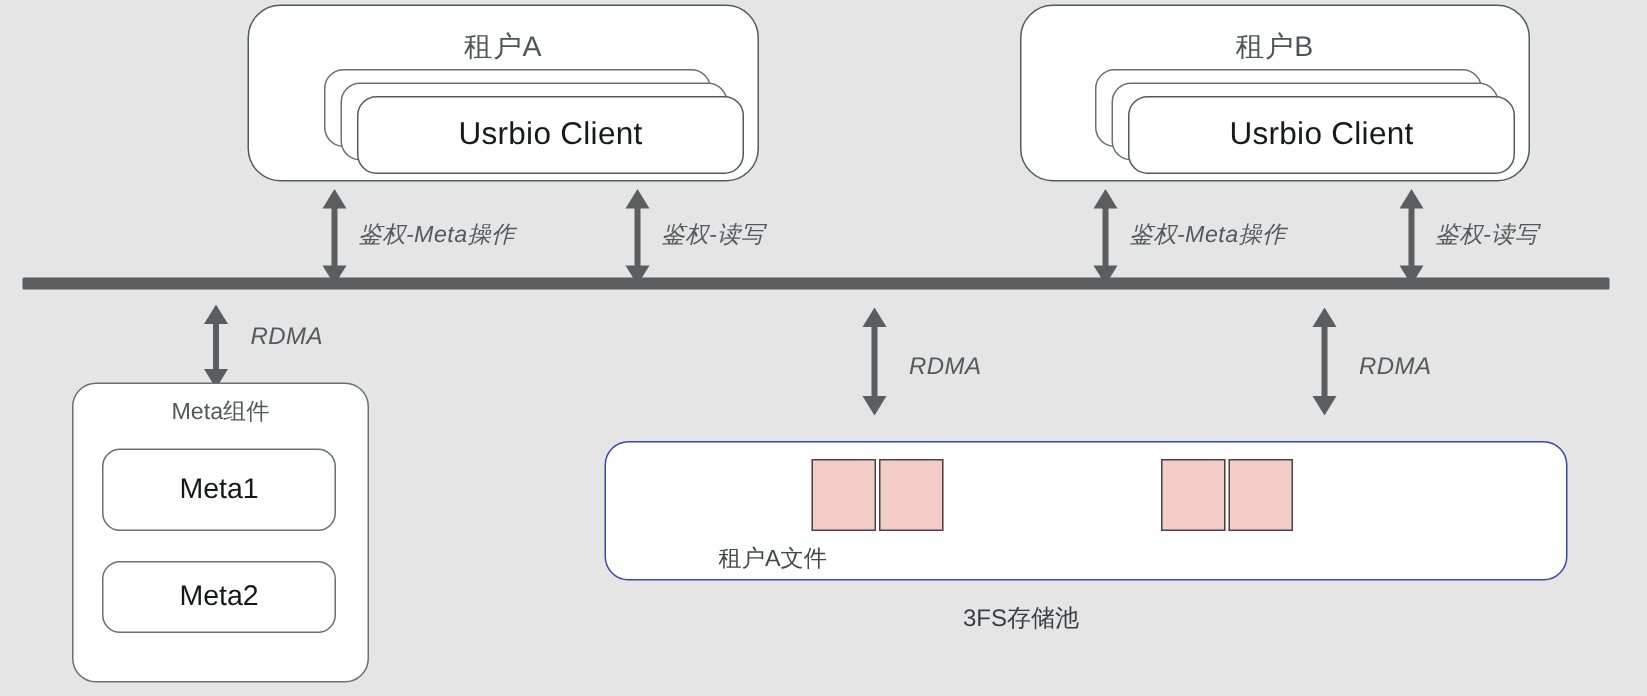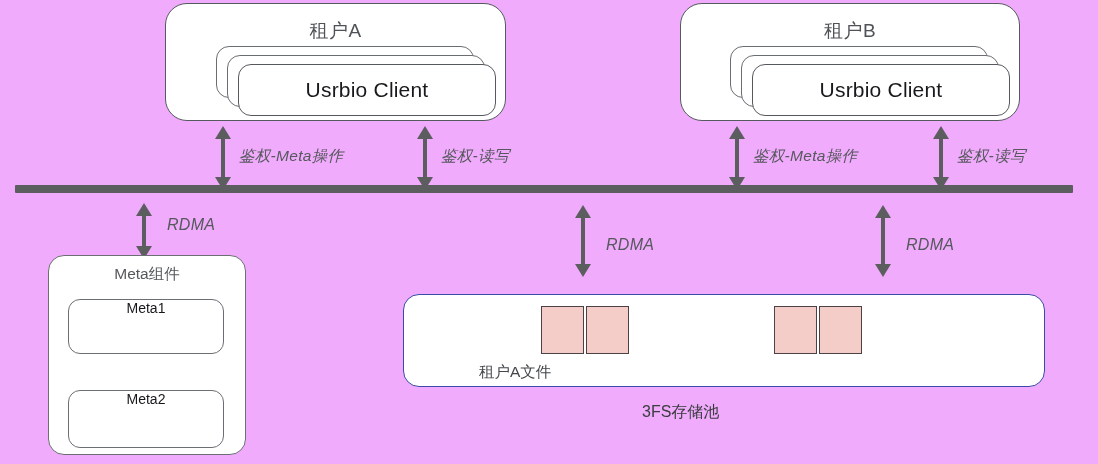--- a/index.html
+++ b/index.html
@@ -7,21 +7,21 @@
     padding: 0;
     background: #ffffff;
   }
   body {
     font-family: "Liberation Sans", "DejaVu Sans", sans-serif;
   }
   #canvas {
     position: relative;
     width: 1098px;
     height: 464px;
-    background: #f0abfc;
+    background: #e5e5e5;
     overflow: hidden;
   }
   .abs { position: absolute; box-sizing: border-box; }
 
   
   .tenant-box {
     border: 1.6px solid #555a5e;
     border-radius: 22px;
     background: #ffffff;
   }
@@ -91,23 +91,23 @@
     width: 100%;
     text-align: center;
     font-size: 15.5px;
     color: #55585c;
   }
   .meta-item {
     border: 1.3px solid #6b6f73;
     border-radius: 12px;
     background: #ffffff;
     display: flex;
-    align-items: flex-start;
+    align-items: center;
     justify-content: center;
-    font-size: 14px;
+    font-size: 19px;
     color: #16171a;
   }
 
   
   .pool-box {
     border: 1.4px solid #3b4aa8;
     border-radius: 16px;
     background: #ffffff;
   }
   .pool-caption {
@@ -219,21 +219,21 @@
     </svg>
   </div>
   <div class="arrow-label big" style="left:906px; top:236px;">RDMA</div>
 
   <div class="abs meta-box" style="left:48px; top:255px; width:198px; height:200px;">
     <div class="meta-title">Meta组件</div>
   </div>
   <div class="abs meta-item" style="left:68px; top:299px; width:156px; height:55px;">
     <span>Meta1</span>
   </div>
-  <div class="abs meta-item" style="left:68px; top:390px; width:156px; height:58px;">
+  <div class="abs meta-item" style="left:68px; top:374px; width:156px; height:48px;">
     <span>Meta2</span>
   </div>
 
   <div class="abs pool-box" style="left:403px; top:294px; width:642px; height:93px;"></div>
 
   <div class="file-pair" style="left:541px; top:306px;">
     <div class="file-blk"></div>
     <div class="file-blk"></div>
   </div>
   <div class="file-caption" style="left:479px; top:362px; width:170px;">租户A文件</div>

